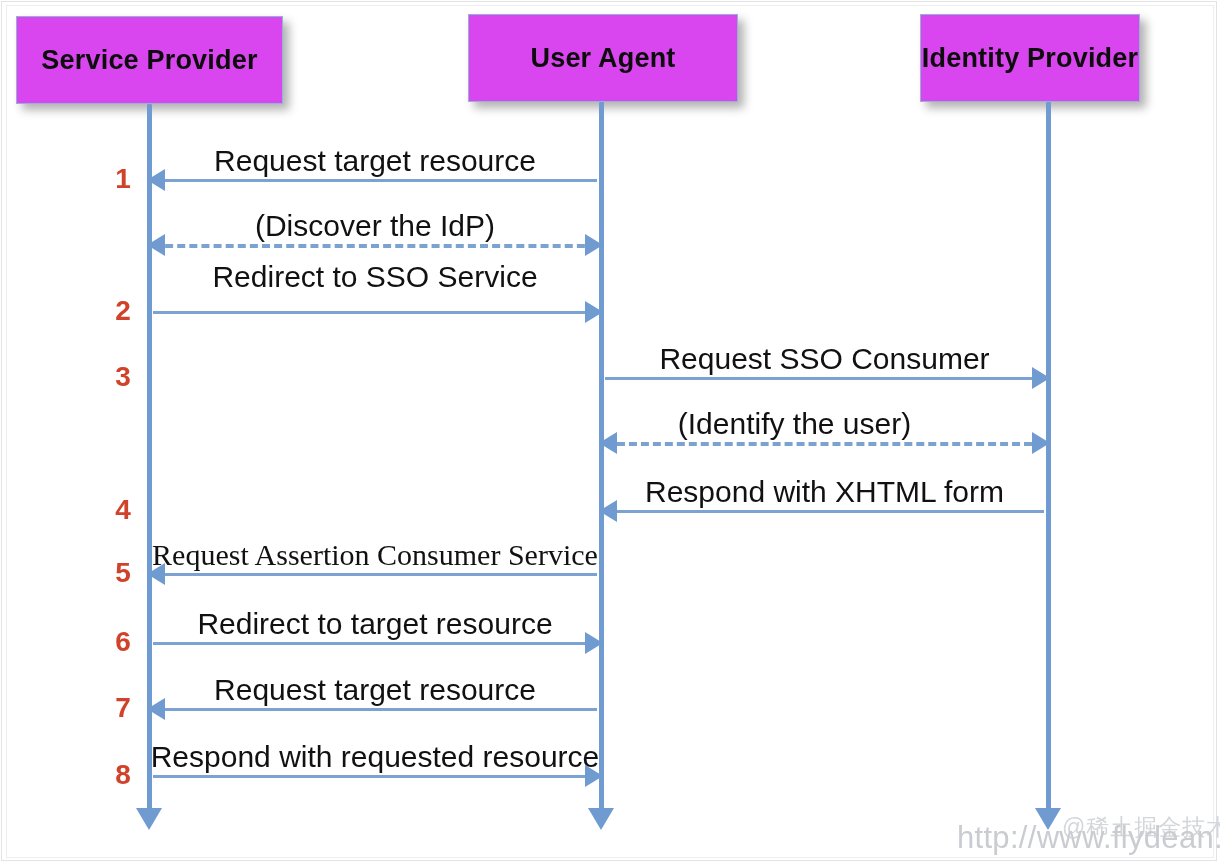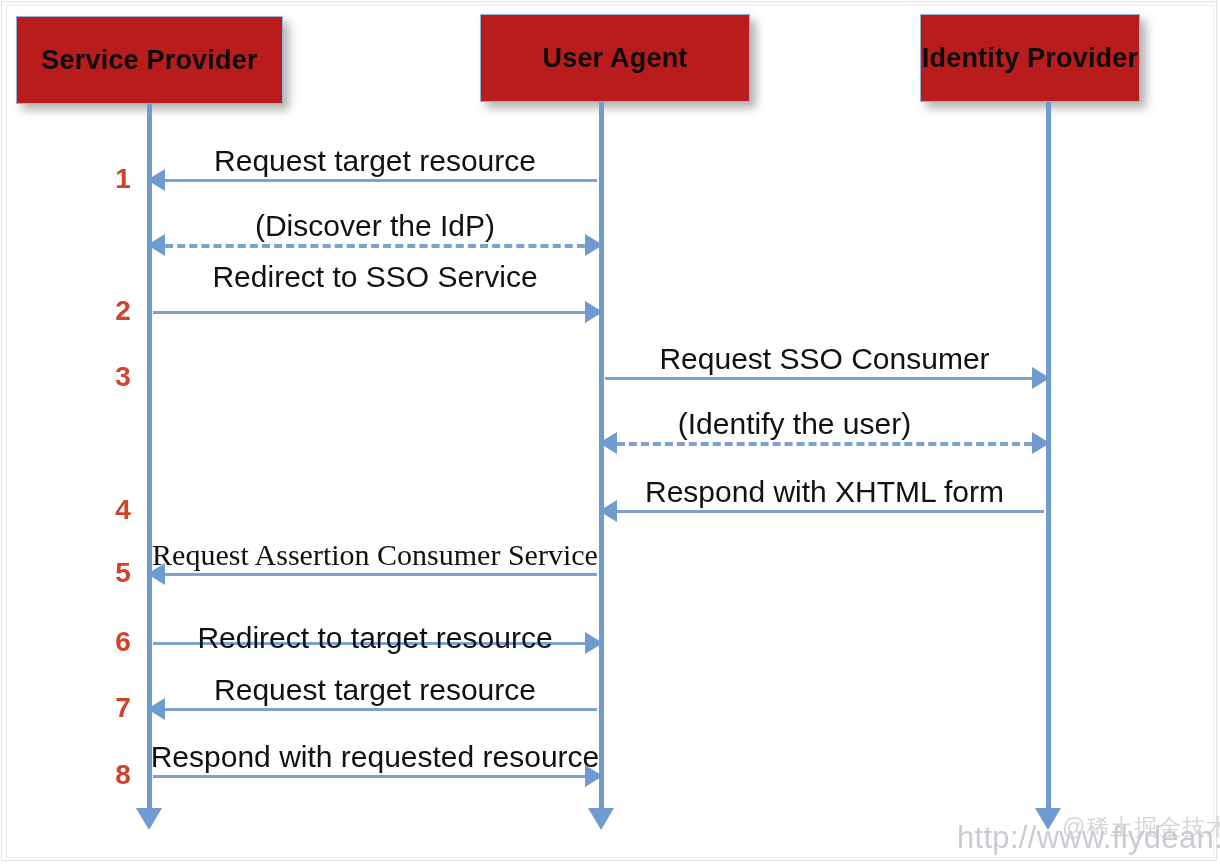--- a/index.html
+++ b/index.html
@@ -30,21 +30,21 @@
     width: 1208px; height: 853px;
     border: 1px solid #eceef0;
     box-sizing: border-box;
     pointer-events: none;
   }
 
   
   .actor-box {
     position: absolute;
     box-sizing: border-box;
-    background: #b91c1c;
+    background: #d946ef;
     border: 1px solid #93b3d6;
     box-shadow: 6px 6px 9px rgba(0,0,0,0.30);
     display: flex;
     align-items: center;
     justify-content: center;
     text-align: right;
   }
   .actor-label {
     font-weight: bold;
     font-size: 27px;
@@ -130,21 +130,21 @@
 
 <div id="canvas">
 
   <div class="frame-outer"></div>
   <div class="frame-inner"></div>
 
   <div class="actor-box" style="left:16px; top:16px; width:267px; height:88px;">
     <span class="actor-label">Service Provider</span>
   </div>
 
-  <div class="actor-box" style="left:480px; top:14px; width:270px; height:88px;">
+  <div class="actor-box" style="left:468px; top:14px; width:270px; height:88px;">
     <span class="actor-label">User Agent</span>
   </div>
 
   <div class="actor-box" style="left:920px; top:14px; width:220px; height:88px;">
     <span class="actor-label">Identity Provider</span>
   </div>
 
   <div class="lifeline" style="left:147px; top:104px; height:706px;"></div>
   <div class="lifeline-head" style="left:136px; top:808px;"></div>
 
@@ -178,21 +178,21 @@
       <div class="msg-line" style="left: 605px; width: 439px; top: 510px;"></div>
       <div class="arrow-head left" style="left: 599px; top: 500px;"></div>
       <div class="msg-label" style="left: 601px; width: 447px; top: 475px;">Respond with XHTML form</div>
       <div class="step-num" style="left: 108px; top: 494px;">4</div>
       <div class="msg-line" style="left: 153px; width: 444px; top: 573px;"></div>
       <div class="arrow-head left" style="left: 147px; top: 563px;"></div>
       <div class="msg-label" style="left: 149px; width: 452px; top: 538px; font-family: Liberation Serif, serif;">Request Assertion Consumer Service</div>
       <div class="step-num" style="left: 108px; top: 557px;">5</div>
       <div class="msg-line" style="left: 153px; width: 444px; top: 642px;"></div>
       <div class="arrow-head right" style="left: 585px; top: 632px;"></div>
-      <div class="msg-label" style="left: 149px; width: 452px; top: 607px; margin-top: 14px;">Redirect to target resource</div>
+      <div class="msg-label" style="left: 149px; width: 452px; top: 607px;">Redirect to target resource</div>
       <div class="step-num" style="left: 108px; top: 626px;">6</div>
       <div class="msg-line" style="left: 153px; width: 444px; top: 708px;"></div>
       <div class="arrow-head left" style="left: 147px; top: 698px;"></div>
       <div class="msg-label" style="left: 149px; width: 452px; top: 673px;">Request target resource</div>
       <div class="step-num" style="left: 108px; top: 692px;">7</div>
       <div class="msg-line" style="left: 153px; width: 444px; top: 775px;"></div>
       <div class="arrow-head right" style="left: 585px; top: 765px;"></div>
       <div class="msg-label" style="left: 149px; width: 452px; top: 740px;">Respond with requested resource</div>
       <div class="step-num" style="left: 108px; top: 759px;">8</div>
     </div>

